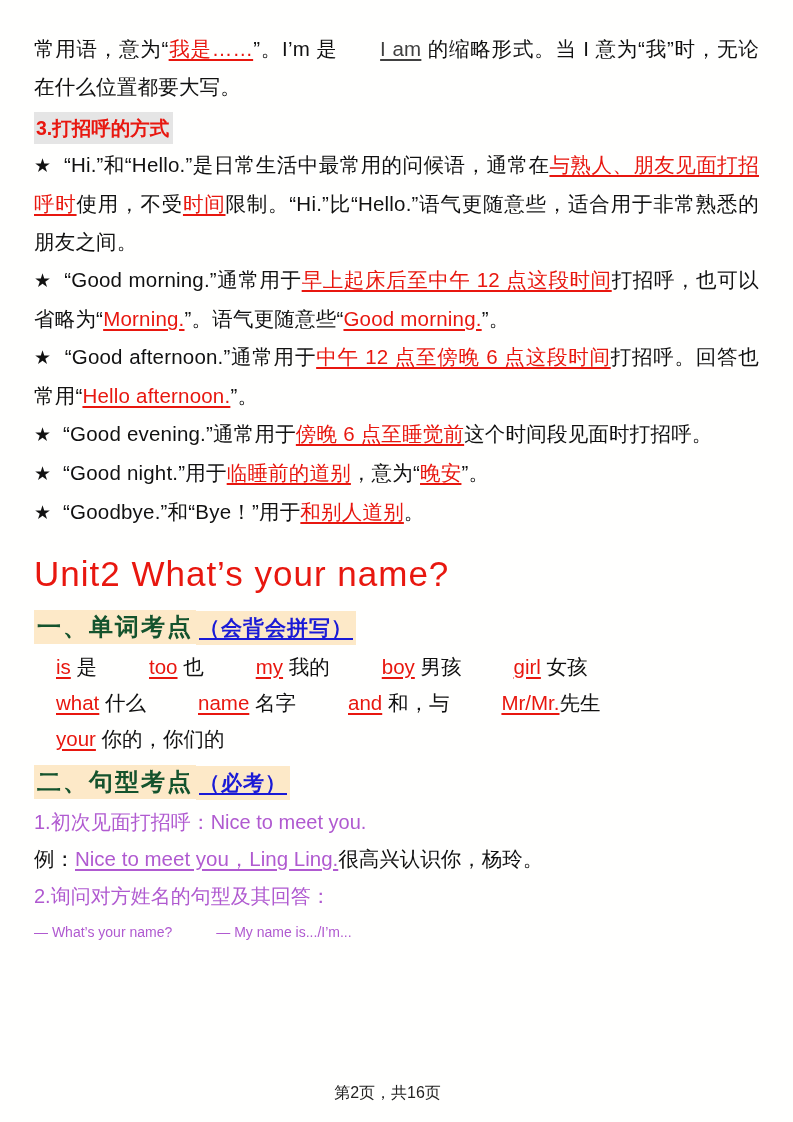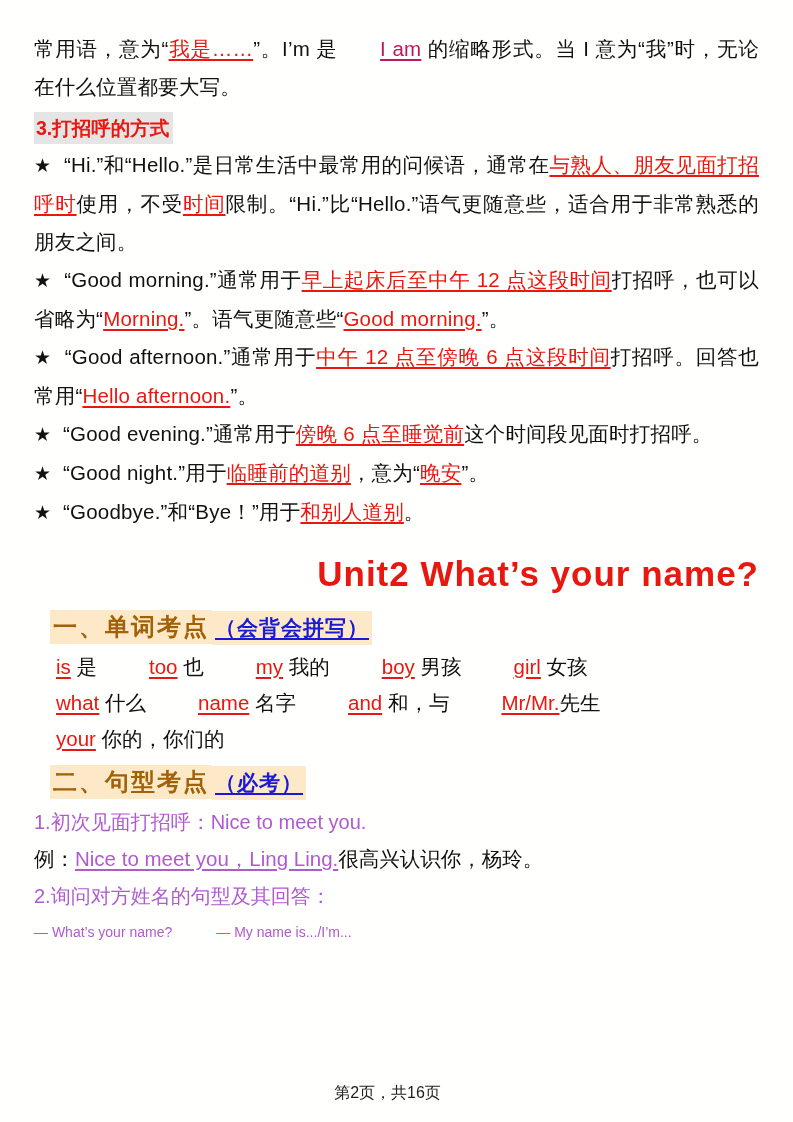--- a/index.html
+++ b/index.html
@@ -36,62 +36,61 @@
     text-align: justify;
     letter-spacing: 0.2px;
   }
   .u-red {
     color: #e8170f;
     text-decoration: underline;
     text-decoration-color: #e8170f;
     text-underline-offset: 3px;
   }
   .u-black {
-    color: #be185d;
+    color: #404040;
     text-decoration: underline;
     text-underline-offset: 3px;
     margin-left: 36px;
   }
   .star {
     color: #111111;
     font-size: 19px;
   }
   .heading-yellow {
     display: inline-block;
     background: #e5e5e5;
     color: #e8170f;
     font-weight: bold;
     font-size: 19.5px;
     line-height: 30px;
     padding: 1px 4px 1px 2px;
     margin: 6px 0 2px 0;
   }
   .unit-title {
-    text-align: right;
+    text-align: left;
     color: #e8170f;
-    font-weight: bold;
+    font-weight: normal;
     font-size: 35px;
     line-height: 56px;
     margin: 14px 0 6px 0;
     letter-spacing: 1px;
   }
   .sec-head {
     margin: 8px 0 4px 0;
     white-space: nowrap;
   }
   .sec-head .cn {
     display: inline-block;
     background: #fde9c8;
-    color: #a16207;
+    color: #14532d;
     font-weight: bold;
     font-size: 24px;
     line-height: 34px;
     padding: 0 3px;
     letter-spacing: 2px;
-    margin-left: 16px;
   }
   .sec-head .note {
     display: inline-block;
     background: #fde9c8;
     color: #1a1ad6;
     font-weight: bold;
     font-size: 21px;
     line-height: 34px;
     padding: 0 3px;
     text-decoration: underline;

